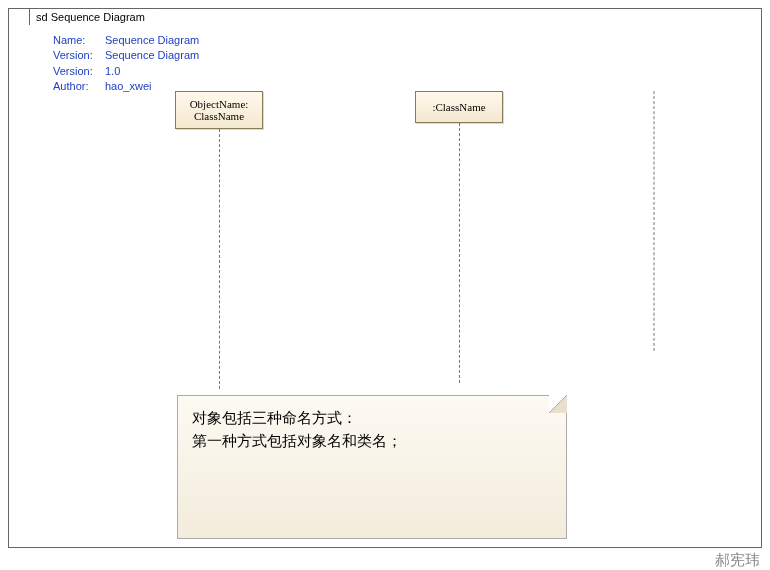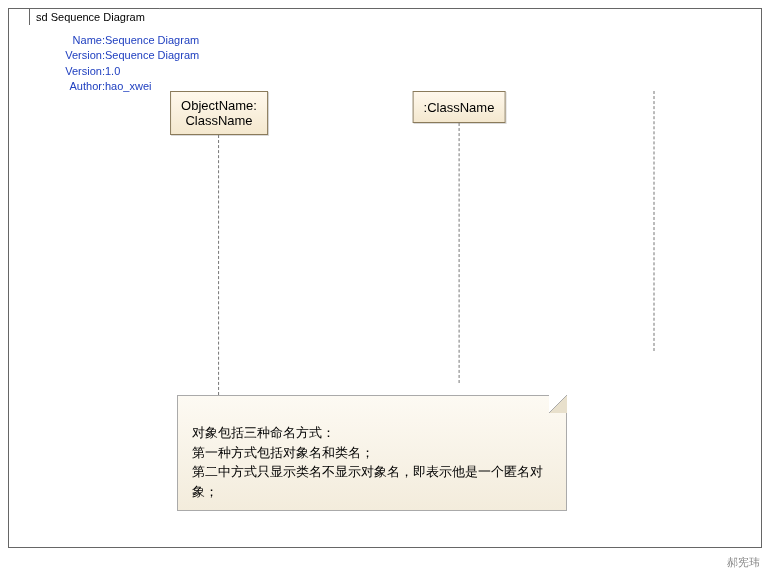--- a/index.html
+++ b/index.html
@@ -32,73 +32,73 @@
     clip-path: polygon(0 0, 100% 0, calc(100% - 10px) 100%, 0 100%);
     margin-left: 21px;
   }
   .meta {
     position: absolute;
     top: 24px;
     left: 44px;
     color: #2040c0;
     font-size: 11px;
     line-height: 1.4;
-    text-align: right;
   }
   .meta-row { display: flex; }
   .meta-label { width: 52px; }
   .lifeline {
     position: absolute;
     top: 82px;
     text-align: center;
   }
   .lifeline-head {
     border: 1px solid #8a7a5a;
     background: linear-gradient(#fff8ec, #f4e8cf);
     padding: 6px 10px;
     min-width: 88px;
     min-height: 32px;
     display: flex;
     flex-direction: column;
     justify-content: center;
-    font-size: 13px;
+    font-size: 11px;
     box-shadow: 1px 1px 0 rgba(0,0,0,0.15);
+    font-family: Liberation Serif, serif;
   }
   .lifeline-line {
     border-left: 1px dashed #777;
     height: 260px;
     margin: 0 auto;
     width: 0;
   }
   .note {
     position: absolute;
     left: 168px;
     top: 386px;
     width: 390px;
-    height: 116px;
+    height: 144px;
     border: 1px solid #aaa;
     background: linear-gradient(#fdfaf3, #f3ecdc);
-    padding: 27px 14px;
-    font-size: 13px;
+    padding: 11px 14px;
+    font-size: 15px;
     line-height: 1.5;
   }
   .note::after {
     content: "";
     position: absolute;
     top: -1px;
     right: -1px;
     width: 18px;
     height: 18px;
     background: linear-gradient(135deg, #fff 0 48%, #aaa 48% 52%, #e8e0cc 52% 100%);
   }
   .watermark {
     position: absolute;
     bottom: 0;
     right: 10px;
-    font-size: 11px;
+    font-size: 15px;
     color: #888;
   }
 </style>
 </head>
 <body>
 
 <div class="frame">
   <div class="frame-tab">
     <span>sd</span>
     <span>Sequence Diagram</span>
@@ -139,17 +139,16 @@
     <div class="lifeline-line"></div>
   </div>
 
   <div class="lifeline" style="left:645px; transform:translateX(-50%);">
     <div class="lifeline-line"></div>
   </div>
 
   <div class="note">
     <div>对象包括三种命名方式：</div>
     <div>第一种方式包括对象名和类名；</div>
-    <div>第二中方式只显示类名不显示对象名，即表示他是一个匿名对象；</div>
   </div>
 </div>
 
 <div class="watermark">郝宪玮</div>
 
 </body></html>

